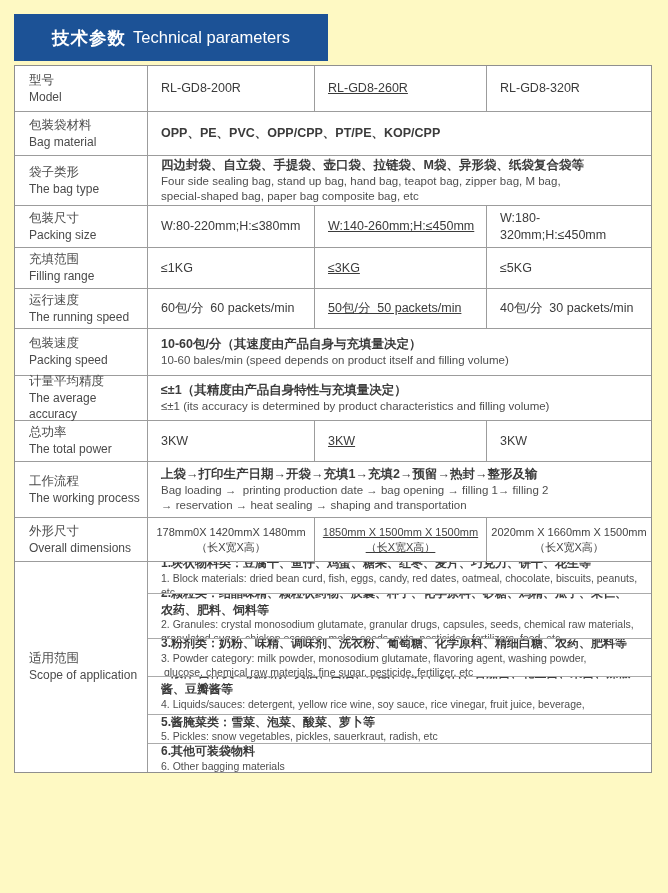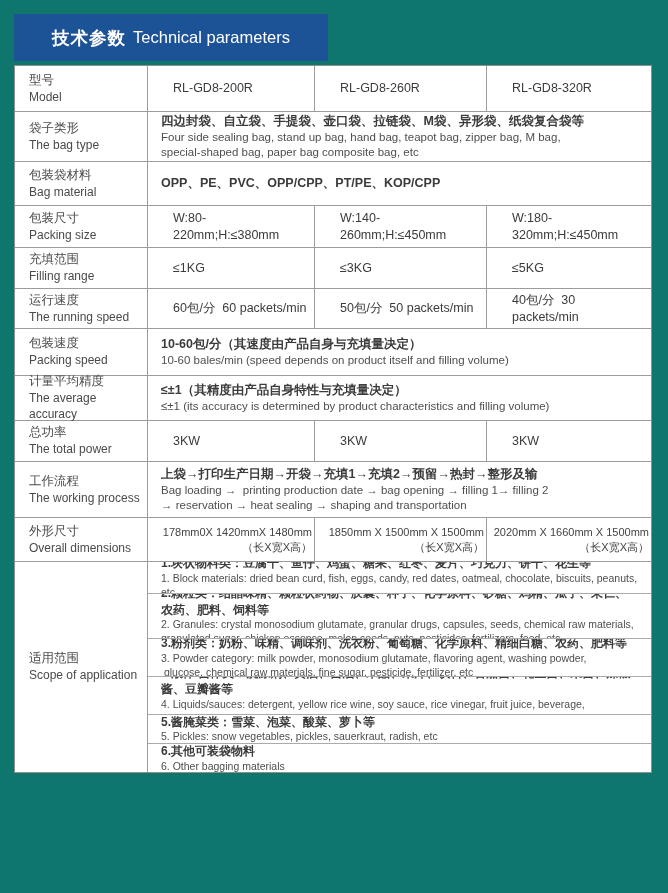--- a/index.html
+++ b/index.html
@@ -1,17 +1,17 @@
 <!DOCTYPE html>
 <html><head>
 <meta charset="utf-8">
 <style>
   html,body{margin:0;padding:0;background:#fff;}
   body{font-family:"Liberation Sans","DejaVu Sans",sans-serif;-webkit-font-smoothing:antialiased;}
-  .page{position:relative;width:668px;height:893px;background:#0f766e;overflow:hidden;}
+  .page{position:relative;width:668px;height:893px;background:#fef9c3;overflow:hidden;}
 
   .banner{position:absolute;left:14px;top:14px;width:314px;height:47px;background:#1c5296;
           color:#ffffff;display:flex;align-items:center;justify-content:center;gap:7px;}
   .banner-cn{font-size:17.5px;font-weight:bold;letter-spacing:1px;}
   .banner-en{font-size:16.5px;font-weight:normal;}
 
   .tbl{position:absolute;left:14px;top:65px;width:638px;height:708px;box-sizing:border-box;
        border:1px solid #8f8f8f;display:flex;flex-direction:column;background:#fff;}
 
   .row{display:flex;box-sizing:border-box;border-bottom:1px solid #9c9c9c;min-height:0;}
@@ -19,30 +19,30 @@
 
   .lbl{width:133px;flex:0 0 133px;box-sizing:border-box;border-right:1px solid #9c9c9c;
        padding:3px 4px 3px 14px;display:flex;flex-direction:column;justify-content:center;
        color:#4a4a4a;line-height:1.35;}
   .lbl-cn{font-size:12.5px;}
   .lbl-en{font-size:12px;}
 
   .cell{box-sizing:border-box;border-right:1px solid #9c9c9c;display:flex;flex-direction:column;
         justify-content:center;padding:2px 6px 2px 13px;color:#3b3b3b;min-width:0;}
   .cell.c1{width:167px;flex:0 0 167px;}
-  .cell.c2{width:172px;flex:0 0 172px;}
+  .cell.c2{width:172px;flex:0 0 172px;text-decoration:underline;}
   .cell.c3{flex:1;border-right:none;}
-  .val{font-size:12.5px;white-space:pre-wrap;line-height:1.3;margin-left:12px;}
+  .val{font-size:12.5px;white-space:pre-wrap;line-height:1.3;}
 
   .spancell{flex:1;box-sizing:border-box;display:flex;flex-direction:column;justify-content:center;
             padding:3px 8px 3px 13px;min-width:0;}
   .cn{font-size:12.5px;font-weight:bold;color:#3b3b3b;line-height:1.4;white-space:pre-wrap;}
   .en{font-size:11.5px;font-weight:normal;color:#4e4e4e;line-height:1.3;white-space:pre-wrap;}
 
-  .cell.dim{align-items:flex-end;text-align:center;padding:2px 2px;}
+  .cell.dim{align-items:center;text-align:center;padding:2px 2px;}
   .dim-size{font-size:11px;color:#434343;line-height:1.5;white-space:pre-wrap;}
   .dim-note{font-size:11px;color:#434343;line-height:1.4;}
 
   .scope-list{flex:1;display:flex;flex-direction:column;min-width:0;justify-content:center;}
   .scope-item{box-sizing:border-box;border-bottom:1px solid #ababab;display:flex;flex-direction:column;
               justify-content:center;padding:3px 8px 3px 13px;min-height:0;overflow:hidden;}
   .scope-item:last-child{border-bottom:none;}
   .scope-item .cn{font-size:12px;line-height:1.38;}
   .scope-item .en{font-size:10.5px;line-height:1.32;}
 </style>
@@ -67,39 +67,39 @@
           <span class="val">RL-GD8-200R</span>
         </div>
       <div class="cell c2">
           <span class="val">RL-GD8-260R</span>
         </div>
       <div class="cell c3">
           <span class="val">RL-GD8-320R</span>
         </div>
     </div>
 
+    <div class="row" style="flex:0 0 44px">
+      <div class="lbl">
+        <span class="lbl-cn">包装袋材料</span>
+        <span class="lbl-en">Bag material</span>
+      </div>
+      <div class="spancell">
+        <span class="cn">OPP、PE、PVC、OPP/CPP、PT/PE、KOP/CPP</span>
+      </div>
+    </div>
+
     <div class="row" style="flex:0 0 50px">
       <div class="lbl">
         <span class="lbl-cn">袋子类形</span>
         <span class="lbl-en">The bag type</span>
       </div>
       <div class="spancell">
         <span class="cn">四边封袋、自立袋、手提袋、壶口袋、拉链袋、M袋、异形袋、纸袋复合袋等</span>
         <span class="en">Four side sealing bag, stand up bag, hand bag, teapot bag, zipper bag, M bag,
 special-shaped bag, paper bag composite bag, etc</span>
-      </div>
-    </div>
-
-    <div class="row" style="flex:0 0 44px">
-      <div class="lbl">
-        <span class="lbl-cn">包装袋材料</span>
-        <span class="lbl-en">Bag material</span>
-      </div>
-      <div class="spancell">
-        <span class="cn">OPP、PE、PVC、OPP/CPP、PT/PE、KOP/CPP</span>
       </div>
     </div>
 
     <div class="row" style="flex:0 0 42px">
       <div class="lbl">
         <span class="lbl-cn">包装尺寸</span>
         <span class="lbl-en">Packing size</span>
       </div>
       <div class="cell c1">
           <span class="val">W:80-220mm;H:≤380mm</span>

